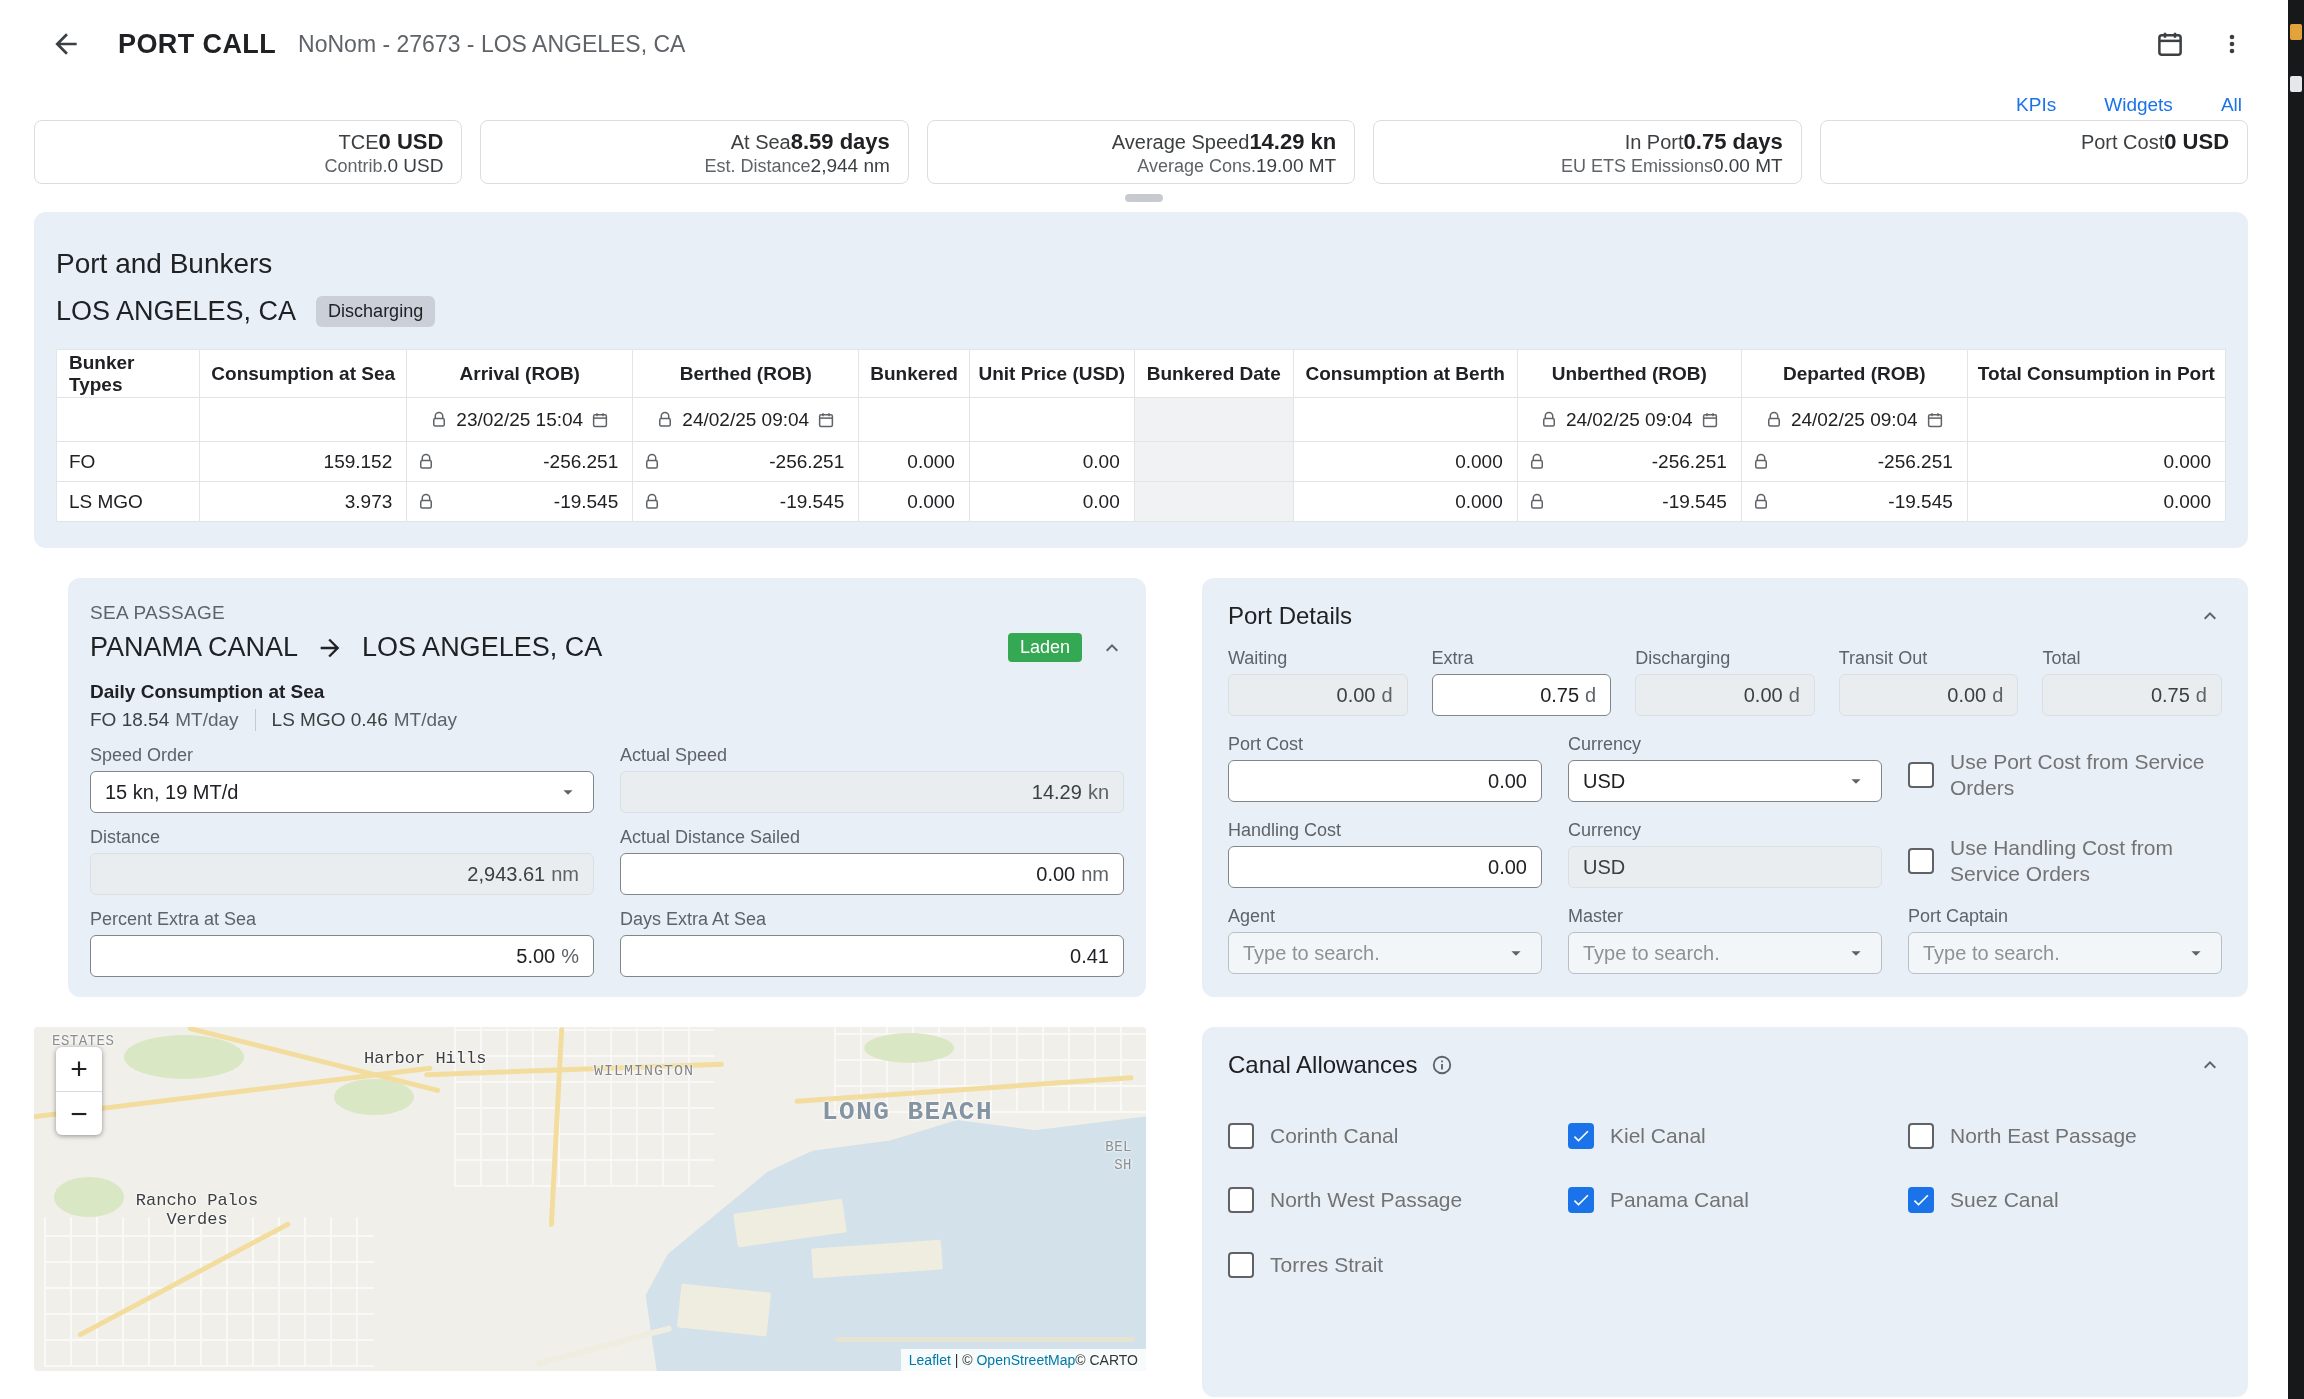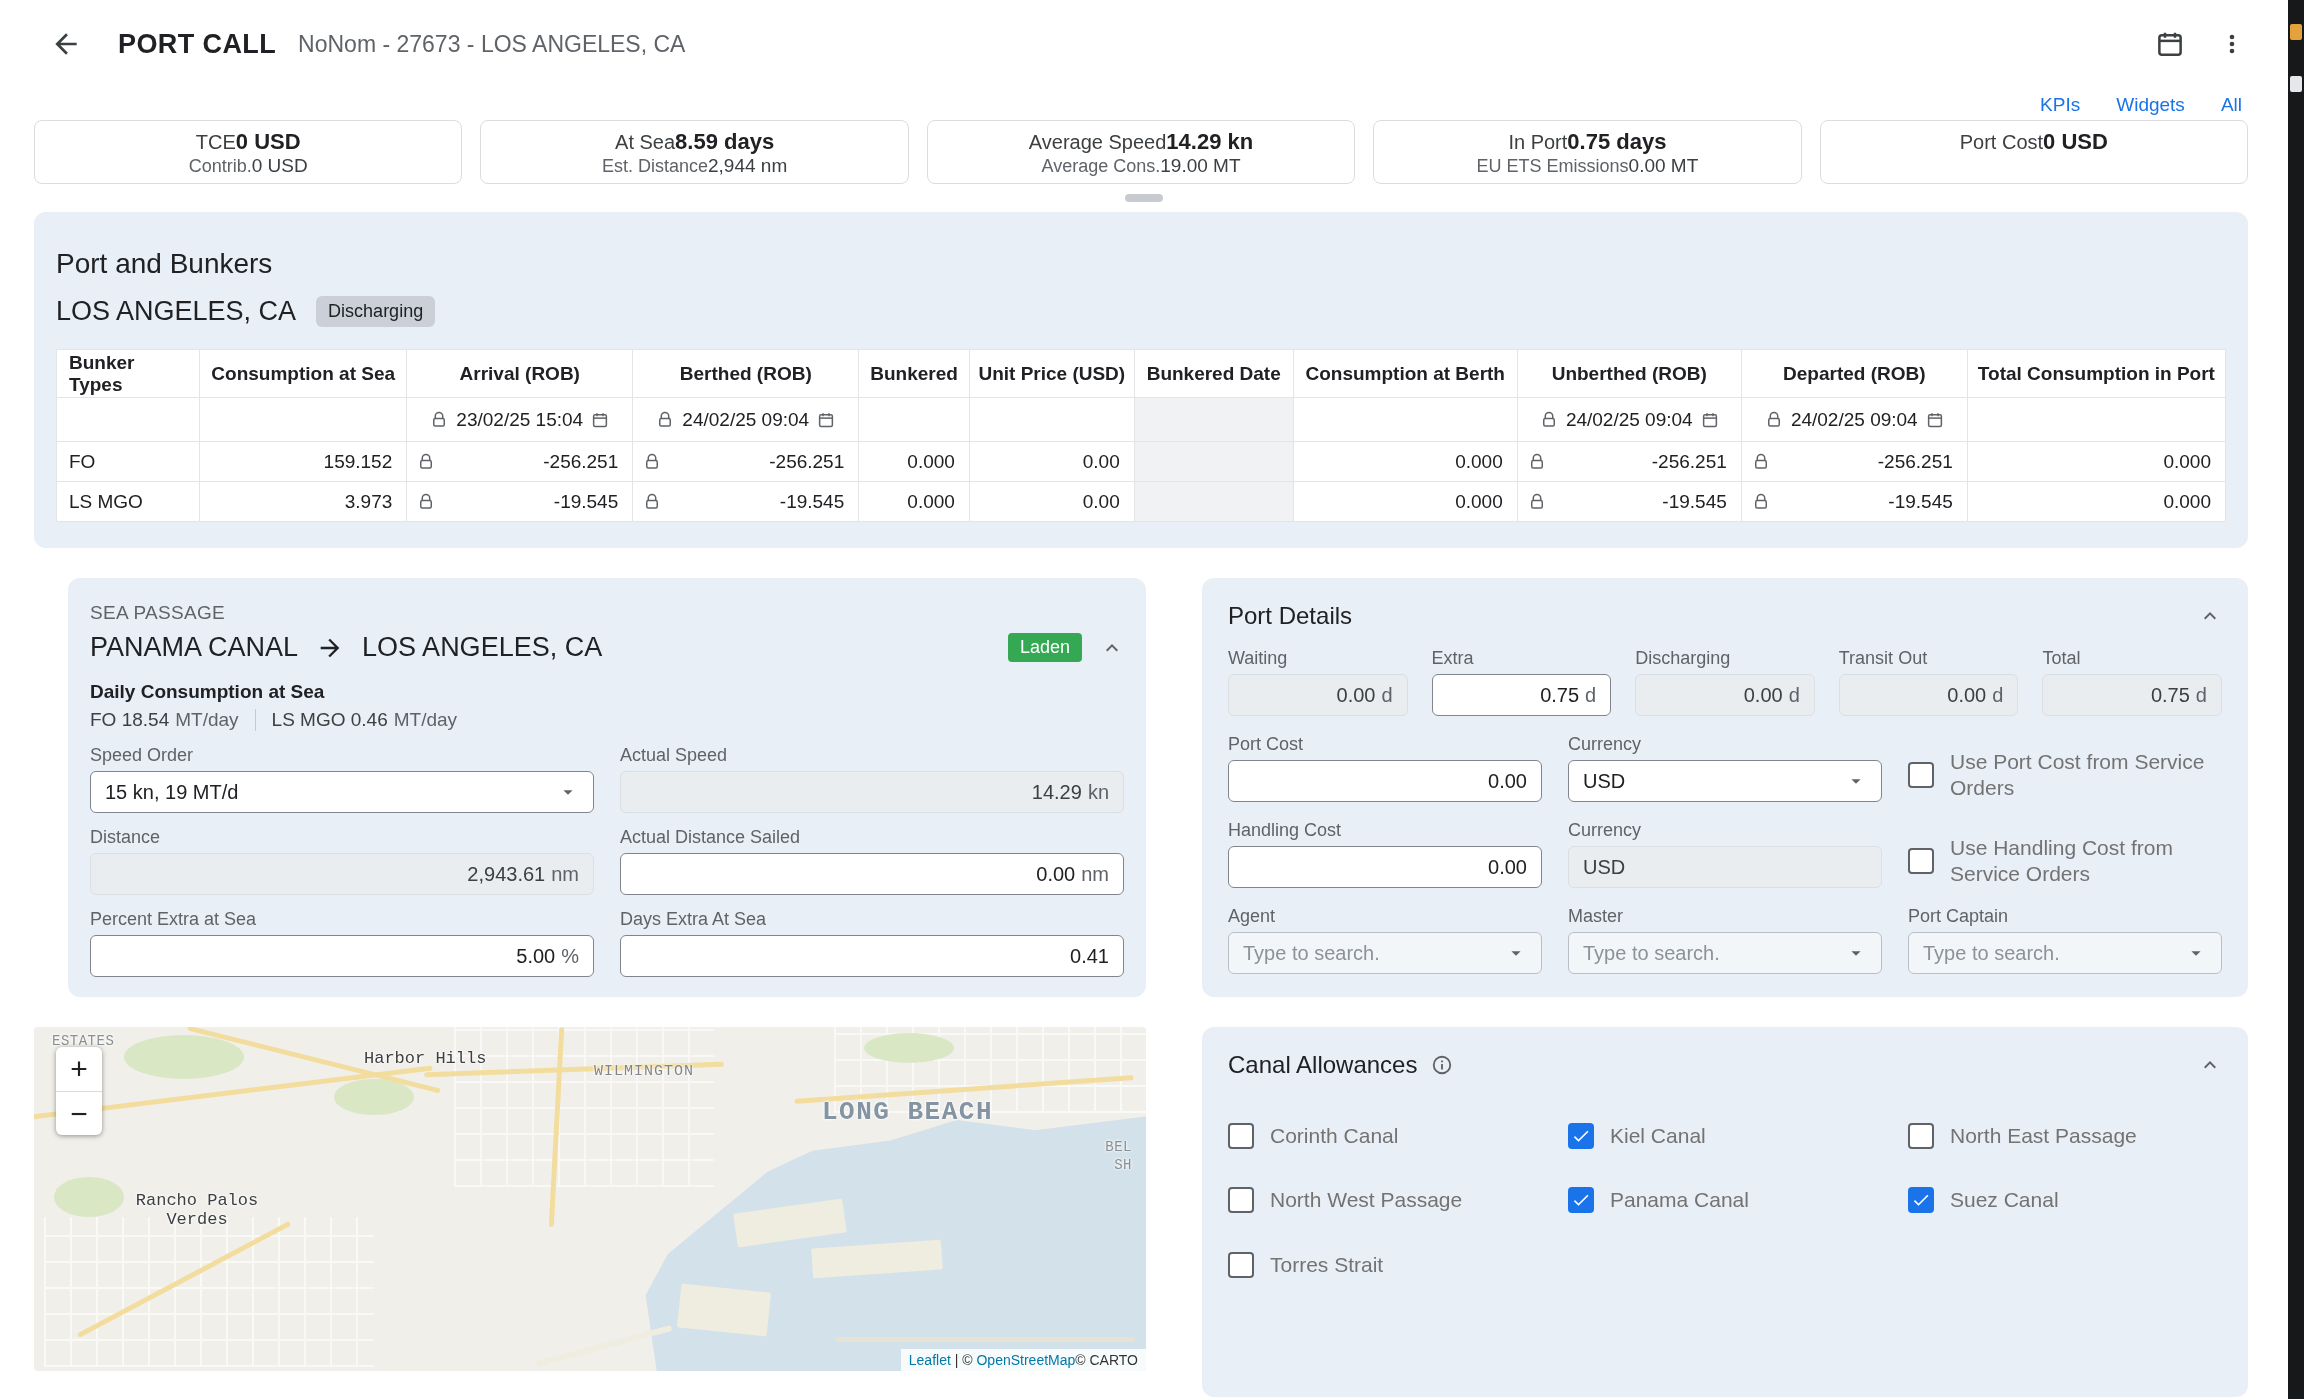--- a/index.html
+++ b/index.html
@@ -23,27 +23,27 @@
   .hicon { width:40px; height:40px; display:flex; align-items:center; justify-content:center; cursor:pointer; }
   .hicon + .hicon { margin-left:22px; }
 
   
   .tabs { display:flex; height:49px; border-bottom:1px solid #dadce0; padding-left:8px; }
   .tab { width:232px; text-align:center; font-size:21px; color:#5f6368; line-height:45px; cursor:pointer; position:relative; }
   .tab.active { color:#1967d2; }
   .tab.active::after { content:""; position:absolute; left:0; right:0; bottom:-1px; height:4px; background:#1a73e8; border-radius:3px 3px 0 0; }
 
   
-  .view-links { display:flex; justify-content:flex-end; gap:36px; padding:6px 46px 0 0; height:28px; }
+  .view-links { display:flex; justify-content:flex-end; gap:48px; padding:6px 46px 0 0; height:28px; }
   .view-link { font-size:19px; color:#1a73e8; cursor:pointer; }
 
   
   .kpi-row { display:flex; gap:18px; margin:4px 40px 0 34px; }
   .kpi-card { flex:1; background:#fff; border:1px solid #dadce0; border-radius:8px; padding:8px 18px 10px; height:64px; display:flex; flex-direction:column; justify-content:space-between; }
-  .kpi-line { display:flex; justify-content:center; align-items:baseline; }
+  .kpi-line { display:flex; justify-content:flex-end; align-items:baseline; }
   .kpi-label { font-size:20px; color:#3c4043; }
   .kpi-value { font-size:22px; font-weight:700; color:#202124; }
   .kpi-sublabel { font-size:18px; color:#5f6368; }
   .kpi-subvalue { font-size:19px; color:#3c4043; }
 
   .drag-handle { width:38px; height:8px; border-radius:4px; background:#c7cbd0; margin:10px auto 0; cursor:grab; }
 
   
   .panel { background:#e9eff7; border-radius:12px;margin-left:34px; }
 

